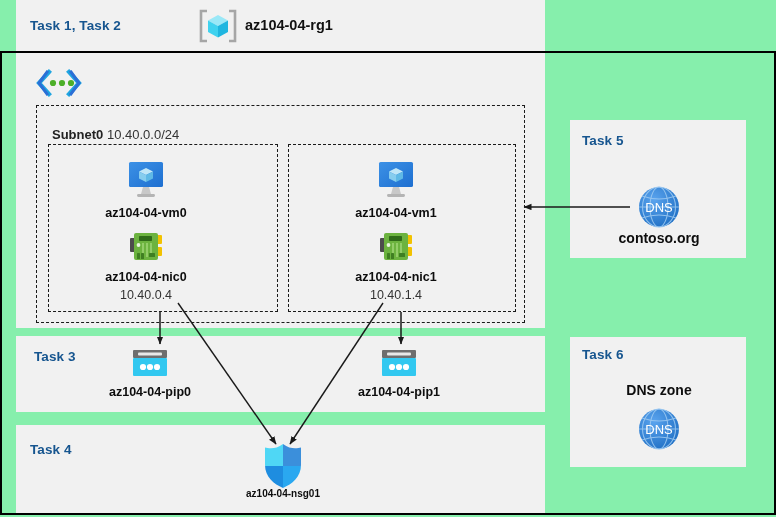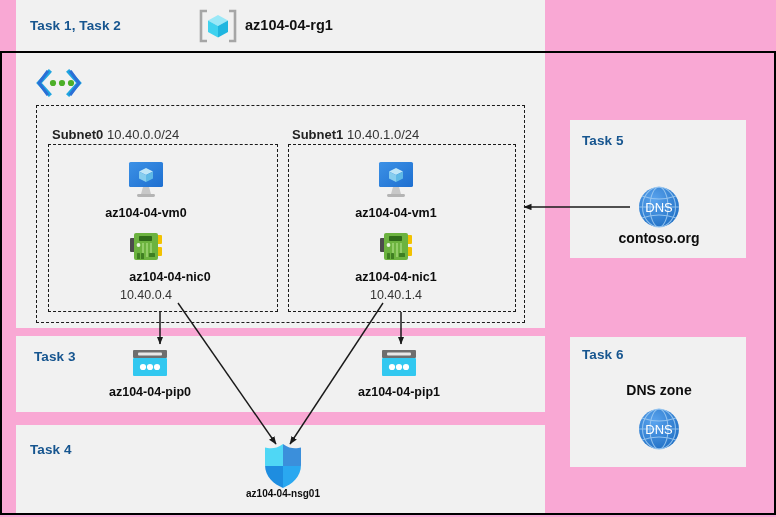--- a/index.html
+++ b/index.html
@@ -7,21 +7,21 @@
     padding: 0;
     background: #ffffff;
   }
   body {
     font-family: "Liberation Sans", sans-serif;
   }
   #canvas {
     position: relative;
     width: 776px;
     height: 517px;
-    background: #f9a8d4;
+    background: #86efac;
     overflow: hidden;
   }
   .abs { position: absolute; }
 
   
   .gray-panel {
     background: #f1f1f1;
   }
   .outer-box {
     border: 2px solid #000000;
@@ -174,26 +174,23 @@
       <rect x="13" y="6" width="13" height="5" rx="0.8" fill="#2f6b18"></rect>
       <circle cx="12.5" cy="15" r="1.9" fill="#e9f5e0"></circle>
       <path d="M17 13 L17 27" stroke="#9ed474" stroke-width="1.6" fill="none"></path>
       <path d="M21 13 L21 27" stroke="#9ed474" stroke-width="1.6" fill="none"></path>
       <path d="M25 13 L25 27" stroke="#9ed474" stroke-width="1.6" fill="none"></path>
       <rect x="11" y="23" width="3" height="6" rx="0.6" fill="#3f7f22"></rect>
       <rect x="15" y="23" width="3" height="6" rx="0.6" fill="#3f7f22"></rect>
       <rect x="23" y="23" width="6" height="4" rx="0.6" fill="#3f7f22"></rect>
     </svg>
   </div>
-  <div class="abs node-label centered" style="left:146px; top:270px;margin-left:24px;">az104-04-nic0</div>
+  <div class="abs node-label centered" style="left:146px; top:270px;">az104-04-nic0</div>
   <div class="abs node-sub centered" style="left:146px; top:288px;">10.40.0.4</div>
 
-  <div class="abs subnet-title" style="left:292px; top:119px;">
-    <b>Subnet1</b><span>&nbsp;</span><span class="cidr">10.40.1.0/24</span>
-  </div>
 
   <div class="abs dashed-box" style="left:288px; top:144px; width:228px; height:168px;"></div>
 
   <div class="abs" style="left:396px; top:160px; width:44px; height:40px; margin-left:-22px;">
     <svg class="icon" width="44" height="40" viewBox="0 0 44 40">
       <defs>
         <linearGradient id="vmg1" x1="0" y1="0" x2="1" y2="1">
           <stop offset="0%" stop-color="#3c91e6"></stop>
           <stop offset="100%" stop-color="#1e6fd0"></stop>
         </linearGradient>

